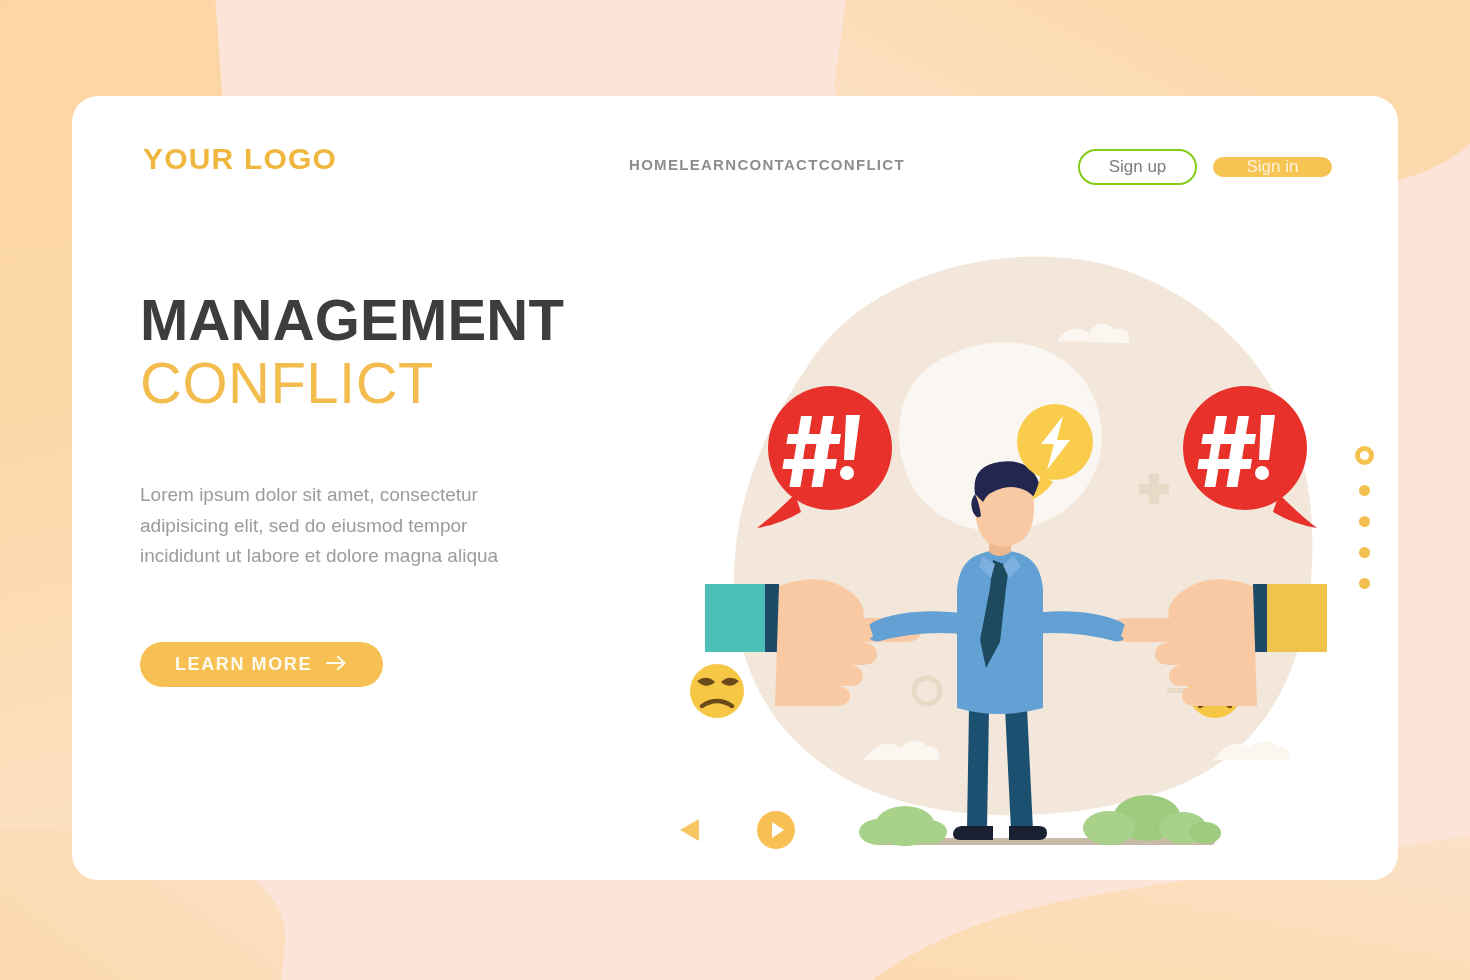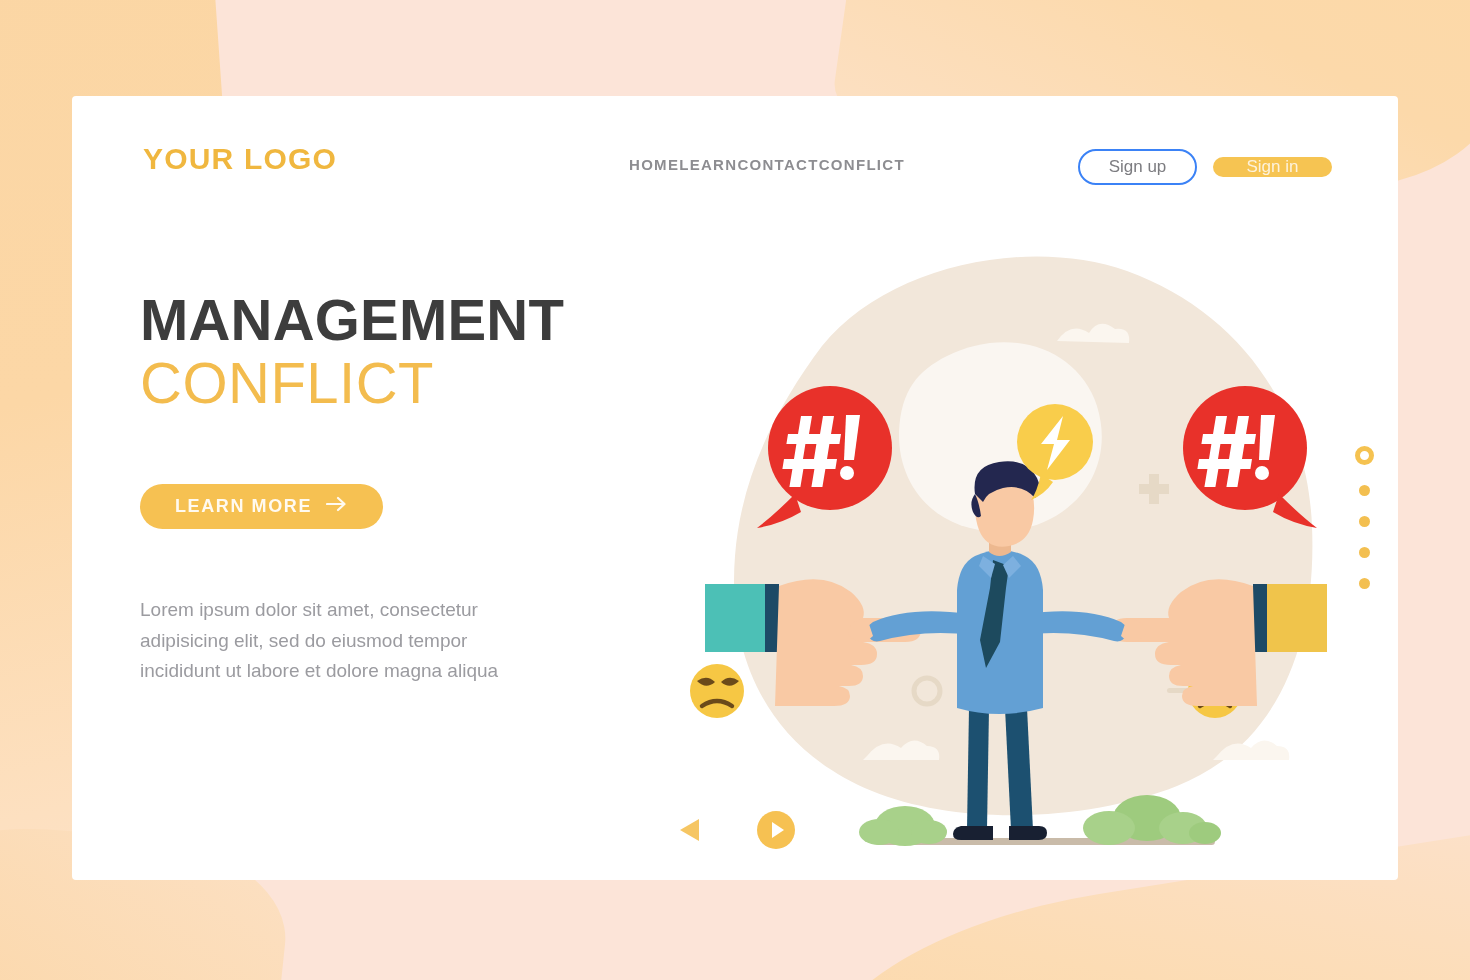--- a/index.html
+++ b/index.html
@@ -43,21 +43,21 @@
     background:linear-gradient(30deg,#fbd49f,#fce0c3);
     border-radius:50% 30% 0 0;
     transform:rotate(6deg);
   }
   
   #card {
     position:absolute;
     left:72px; top:96px;
     width:1326px; height:784px;
     background:#ffffff;
-    border-radius:4px;
+    border-radius:26px;
     overflow:hidden;
   }
   
   #site-header {
     position:absolute; left:0; top:0;
     width:100%; height:170px;
     display:flex; align-items:center;
   }
   #logo {
     position:absolute; left:71px; top:46px;
@@ -75,21 +75,21 @@
     color:#8d8d91;
     cursor:pointer;
     white-space:nowrap;
   }
   #auth-buttons {
     position:absolute; left:1006px; top:53px;
     display:flex; align-items:center; gap:16px;
   }
   #signup-button {
     width:119px; height:36px;
-    border:2px solid #3b82f6;
+    border:2px solid #84cc16;
     border-radius:20px;
     background:#fff;
     color:#7c7c80;
     font-size:17px;
     display:flex; align-items:center; justify-content:center;
     cursor:pointer;
   }
   #signin-button {
     width:119px; height:20px;
     border:none; border-radius:20px;
@@ -185,29 +185,29 @@
     </div>
 
     <div id="auth-buttons">
       <div id="signup-button">Sign up</div>
       <div id="signin-button">Sign in</div>
     </div>
 
     <div id="hero-copy">
       <div id="headline-2">MANAGEMENT</div>
       <div id="headline-1">CONFLICT</div>
+      <div id="hero-paragraph">Lorem ipsum dolor sit amet, consectetur adipisicing elit, sed do eiusmod tempor incididunt ut labore et dolore magna aliqua</div>
       <div id="learn-more-button">
         <span id="learn-more-label">LEARN MORE</span>
         <span id="arrow-right-icon">
           <svg width="22" height="16" viewBox="0 0 22 16">
             <path d="M1 8 H18 M12 2 L18.5 8 L12 14" stroke="#fffaf0" stroke-width="2.2" fill="none" stroke-linecap="round" stroke-linejoin="round"></path>
           </svg>
         </span>
       </div>
-      <div id="hero-paragraph">Lorem ipsum dolor sit amet, consectetur adipisicing elit, sed do eiusmod tempor incididunt ut labore et dolore magna aliqua</div>
     </div>
 
     <div id="illustration">
       <svg width="760" height="660" viewBox="0 0 760 660">
 
         <g>
           <path d="M205,120 C270,40 410,10 510,45 C620,85 690,180 695,300
                    C700,420 660,520 560,560 C470,596 340,600 255,565
                    C150,522 110,430 118,330 C124,250 160,180 205,120 Z" fill="#f2e7da"></path>
           <path d="M330,130 C390,100 460,120 480,180 C500,245 455,300 390,305

